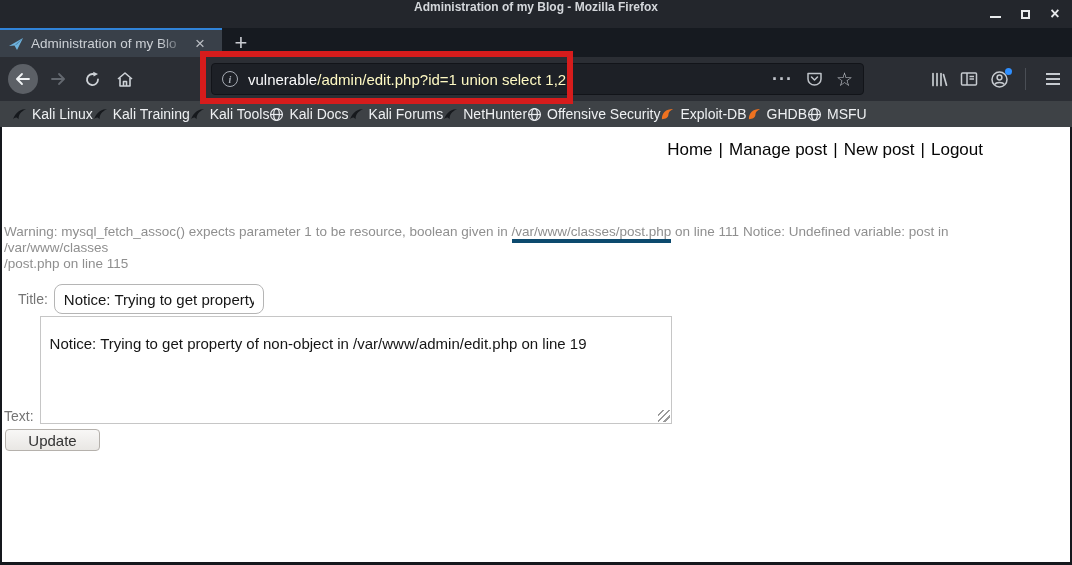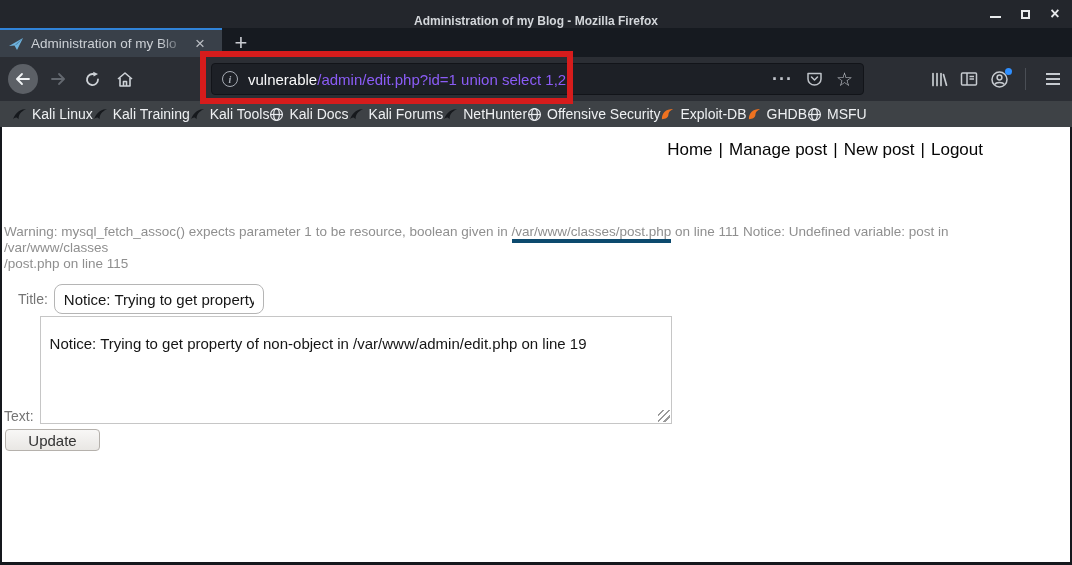--- a/index.html
+++ b/index.html
@@ -5,21 +5,21 @@
   * { box-sizing: border-box; }
   html,body { margin:0; padding:0; }
   body {
     width:1072px; height:565px; position:relative; overflow:hidden;
     background:#15181d; font-family:"Liberation Sans", sans-serif;
     -webkit-font-smoothing:antialiased;
   }
 
   
   .titlebar {
-    height:28px; background:#23262c; display:flex; align-items:flex-end;
+    height:28px; background:#23262c; display:flex; align-items:flex-start;
     justify-content:center; position:relative;
   }
   .titlebar .wtitle { color:#d4d7db; font-size:12px; font-weight:bold; }
   .win-controls { position:absolute; right:10px; top:0; height:28px; display:flex; align-items:center; gap:16px; }
   .wc { color:#e8eaec; width:14px; height:14px; display:flex; align-items:center; justify-content:center; cursor:pointer; }
   .wc-min-bar { width:11px; height:2px; background:#e8eaec; margin-top:6px; }
   .wc-max-box { width:9px; height:9px; border:2px solid #e8eaec; }
   .wc-close { font-size:16px; line-height:14px; font-weight:bold; }
 
   
@@ -48,21 +48,21 @@
   .urlbar {
     margin-left:73px; width:665px; height:32px; background:#1d2026;
     border-radius:4px; display:flex; align-items:center; padding:0 10px;
     border:1px solid #121419;
   }
   .urlbar .info-icon { width:16px; height:16px; border:1.4px solid #a6abb3; border-radius:50%;
     color:#a6abb3; font-size:10px; font-weight:bold; display:flex; align-items:center; justify-content:center;
     font-family:"Liberation Serif", serif; font-style:italic; flex:0 0 auto; }
   .url-text { margin-left:10px; font-size:15px; white-space:nowrap; overflow:hidden; flex:1; }
   .url-host { color:#f9f9fa; }
-  .url-rest { color:#8b5cf6;margin-top:20px; }
+  .url-rest { color:#fef9c3;margin-top:20px; }
   .url-right { display:flex; align-items:center; gap:13px; margin-left:8px; }
   .dots { color:#c0c4ca; font-size:18px; letter-spacing:1px; font-weight:bold; line-height:10px; }
   .star { color:#c0c4ca; font-size:19px; line-height:19px; }
   .nav-right { display:flex; align-items:center; margin-left:66px; gap:12px; }
   .vsep { width:1px; height:22px; background:#4a4e55; margin:0 4px; }
   .acct { position:relative; }
   .acct .badge { position:absolute; top:-2px; right:-3px; width:7px; height:7px;
     border-radius:50%; background:#2f8fff; }
   .burger { display:flex; flex-direction:column; gap:3px; padding:4px; cursor:pointer; }
   .burger span { width:14px; height:2px; background:#c6cacf; }

